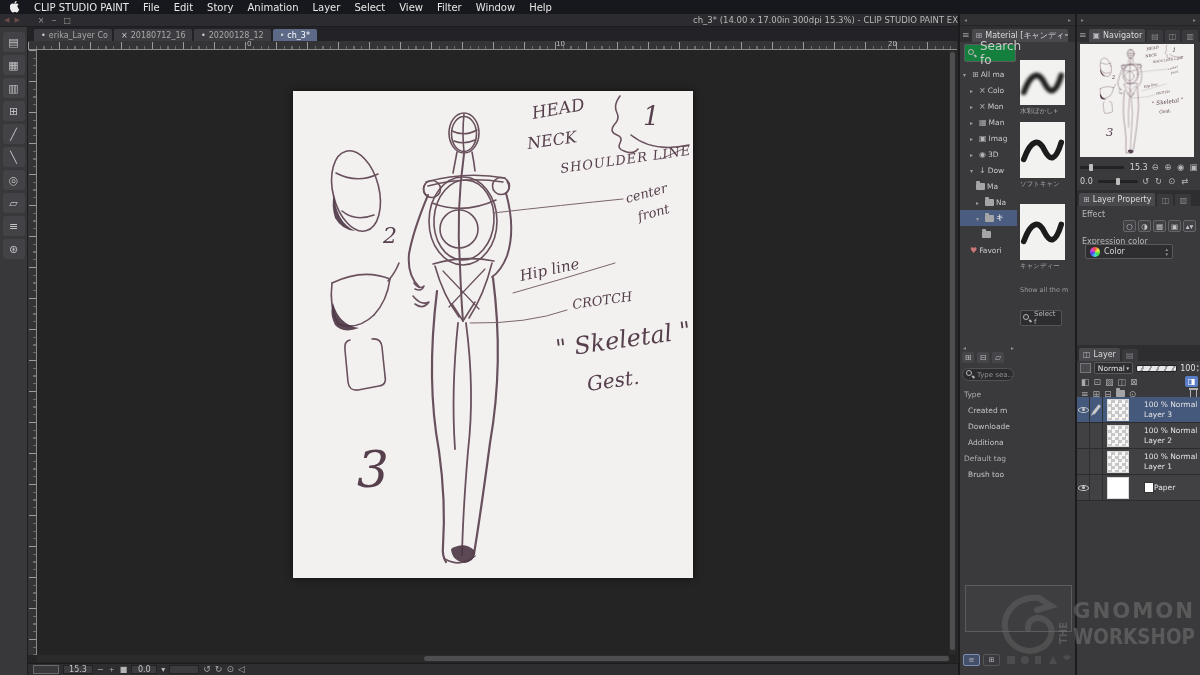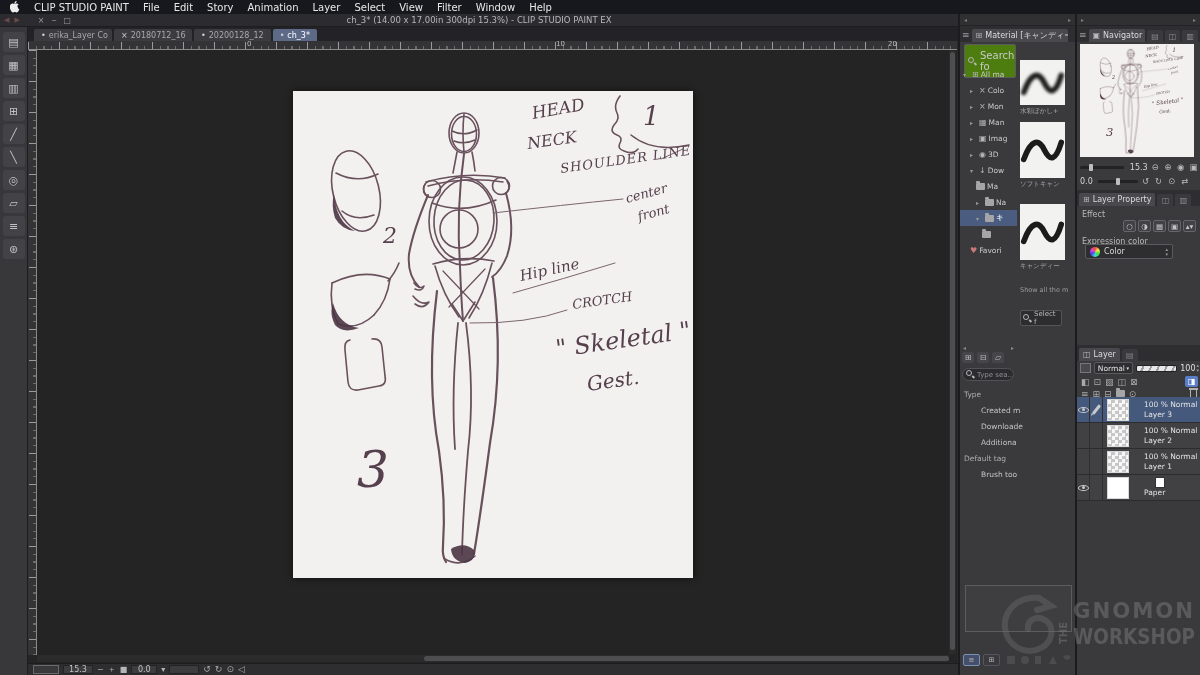--- a/index.html
+++ b/index.html
@@ -8,21 +8,21 @@
   .r{position:absolute}
   
   .menubar{left:0;top:0;width:1200px;height:14px;background:#17181d;display:flex;align-items:center;gap:14px;padding:0 10px;font-size:10px;color:#e8e8e8;z-index:40}
   .menubar .appname{font-weight:normal}
   .menubar .mitem{cursor:default}
   .apple-svg{width:10px;height:12px;fill:#ededed;display:block}
   
   .titlebar{left:0;top:14px;width:958px;height:13px;background:#2c2c30;border-bottom:1px solid #1d1d1f;display:flex;align-items:center;font-size:8.5px;color:#b7b7b7}
   .tb-arrows{display:flex;gap:5px;margin-left:4px;color:#6b4a4a;font-size:7px}
   .winctrl{display:flex;gap:7px;margin-left:18px;color:#9a9a9a;font-size:8px}
-  .tb-title{position:absolute;left:0;right:0;text-align:center;pointer-events:none}
+  .tb-title{position:absolute;left:0;right:0;text-align:right;pointer-events:none}
   
   .tabbar{left:28px;top:27px;width:930px;height:14px;background:#232327;display:flex;align-items:flex-end;gap:2px;padding-left:6px}
   .dtab{height:12px;display:flex;align-items:center;gap:3px;padding:0 7px;background:#3b3b40;color:#a9a9a9;font-size:8px;border-radius:2px 2px 0 0;max-width:78px;white-space:nowrap;overflow:hidden}
   .dtab.active{background:#5c6a88;color:#fff}
   .tmark{font-size:8px;color:#cfcfcf}
   
   .lefttools{left:0;top:27px;width:28px;height:648px;background:#38383b;border-right:1px solid #1e1e20;display:flex;flex-direction:column;align-items:center;padding-top:5px;gap:3px}
   .ltool{width:22px;height:20px;border-radius:3px;background:#434347;color:#c3c3c5;display:flex;align-items:center;justify-content:center;font-size:11px}
   
   .canvas-area{left:28px;top:41px;width:929px;height:622px;background:#242425;overflow:hidden}
@@ -44,40 +44,40 @@
   
   .panelcol{top:14px;height:661px;background:#3a3a3d}
   .strip{height:12px;background:#303033;border-bottom:1px solid #242426;display:flex;align-items:center;justify-content:space-between;padding:0 4px;color:#7c7c7e;font-size:6px}
   .ptabrow{height:16px;background:#2e2e31;display:flex;align-items:flex-end;gap:2px;padding:0 2px}
   .burger{color:#9a9a9c;font-size:9px;margin-bottom:2px}
   .ptab{height:13px;background:#48484d;border-radius:2px 2px 0 0;display:flex;align-items:center;gap:3px;padding:0 4px;font-size:8px;color:#dcdcdc;white-space:nowrap;overflow:hidden}
   .ghosttab{height:12px;width:16px;background:#3a3a3e;border-radius:2px 2px 0 0;color:#8a8a8c;font-size:8px;display:flex;align-items:center;justify-content:center}
   .tico{font-size:8px;color:#b9b9bb}
   
   .matpanel{left:958px;width:117px;border-left:2px solid #1c1c1e}
-  .searchfor{left:4px;top:30px;width:52px;height:18px;background:#4d7c0f;border:1px solid #5c5c60;border-radius:2px;display:flex;align-items:center;gap:3px;padding:16px 3px;color:#c9c9c9;font-size:10px}
+  .searchfor{left:4px;top:30px;width:52px;height:18px;background:#15803d;border:1px solid #5c5c60;border-radius:2px;display:flex;align-items:center;gap:3px;padding:0 3px;color:#c9c9c9;font-size:12px}
   .mtree{left:0;top:52px;width:57px;height:196px;overflow:hidden}
   .trow{height:16px;display:flex;align-items:center;gap:2px;padding-left:3px;font-size:7.5px;color:#c9c9c9;white-space:nowrap}
   .trow .arr{width:7px;color:#9a9a9c;font-size:6px}
   .trow.sel{background:#4a5c80;color:#fff}
   .trow .gl{font-size:8px;color:#b5b5b7}
   .ind1{padding-left:10px}.ind2{padding-left:16px}.ind3{padding-left:22px}
   .mitems{left:58px;top:46px;width:59px}
   .mcard{left:2px;width:45px;background:#f2f2f0;display:flex;align-items:center;justify-content:center}
   .mcard svg{display:block}
   .mlabel{left:2px;width:50px;font-size:6.5px;color:#a9a9a9;white-space:nowrap;overflow:hidden}
   .showall{left:60px;top:272px;font-size:6.5px;color:#9b9b9b;white-space:nowrap;width:55px;overflow:hidden}
   .searchsm{left:60px;top:296px;width:42px;height:16px;background:#2d2d30;border:1px solid #555;border-radius:2px;display:flex;align-items:center;gap:2px;padding:0 2px;color:#b9b9b9;font-size:7px}
   .tagarrows{left:0;top:330px;width:57px;display:flex;justify-content:space-between;padding:0 3px;color:#8a8a8c;font-size:6px}
   .tagicons{left:2px;top:338px;display:flex;gap:3px}
   .tagicons span{width:12px;height:11px;background:#46464a;border-radius:2px;color:#bcbcbe;font-size:8px;display:flex;align-items:center;justify-content:center}
   .typesearch{left:2px;top:354px;width:52px;height:13px;border-radius:7px;background:#2c2c2f;border:1px solid #525256;display:flex;align-items:center;gap:2px;padding:0 3px;color:#8f8f91;font-size:7px;white-space:nowrap;overflow:hidden}
   .taglist{left:0;top:372px;width:57px;font-size:7.5px}
   .tagrow{height:16px;display:flex;align-items:center;padding-left:4px;color:#adadaf;white-space:nowrap}
-  .tagrow.item{padding-left:21px;color:#c4c4c6}
+  .tagrow.item{padding-left:8px;color:#c4c4c6}
   .mpreview{left:5px;top:571px;width:107px;height:47px;background:#3e3e41;border:1px solid #5c5c5e}
   .viewtoggles{left:3px;top:640px;display:flex;gap:3px}
   .vtbtn{width:17px;height:12px;background:#3a3a3e;border:1px solid #56565a;border-radius:2px;color:#b9b9bb;font-size:7px;display:flex;align-items:center;justify-content:center}
   .vtbtn.on{border-color:#7d8fb4;background:#44506a}
   
   .rightcol{left:1075px;width:125px;border-left:2px solid #1c1c1e}
   .navprev{left:3px;top:30px;width:114px;height:113px;background:#f3f1ef;display:flex;justify-content:center;overflow:hidden}
   .navprev svg{height:113px;width:93px}
   .ctlrow{left:0;width:125px;height:14px;display:flex;align-items:center;gap:2px;padding:0 3px;font-size:8px;color:#d5d5d5}
   .slider{height:3px;background:#222;border-radius:2px;position:relative;flex:0 0 auto}
@@ -592,21 +592,21 @@
           <div data-name="layer-info">100 % Normal</div>
           <div data-name="layer-name">Layer 1</div>
         </span>
     </div>
     <div class="lyrow" data-name="layer-row-paper">
       <span class="gut">
           <span class="eye" data-name="visibility-eye-icon"></span>
         </span>
       <span class="gut"></span>
       <span class="lthumb paper" data-name="paper-layer-thumbnail"></span>
-      <span class="ltext" style="display:flex;flex-direction:column;align-items:flex-end">
+      <span class="ltext" style="display:flex;align-items:center">
         <span class="papericon" style="margin-left:0" data-name="paper-icon"></span>
         <div data-name="layer-name">Paper</div>
       </span>
     </div>
   </div>
 </div>
 
 <div class="watermark r" data-name="gnomon-workshop-watermark">
   <svg width="207" height="89" viewBox="0 0 207 89">
     <g fill="none" stroke="#6e6e6e" stroke-width="6" stroke-linecap="round" opacity=".8" data-name="gnomon-swirl-logo">

